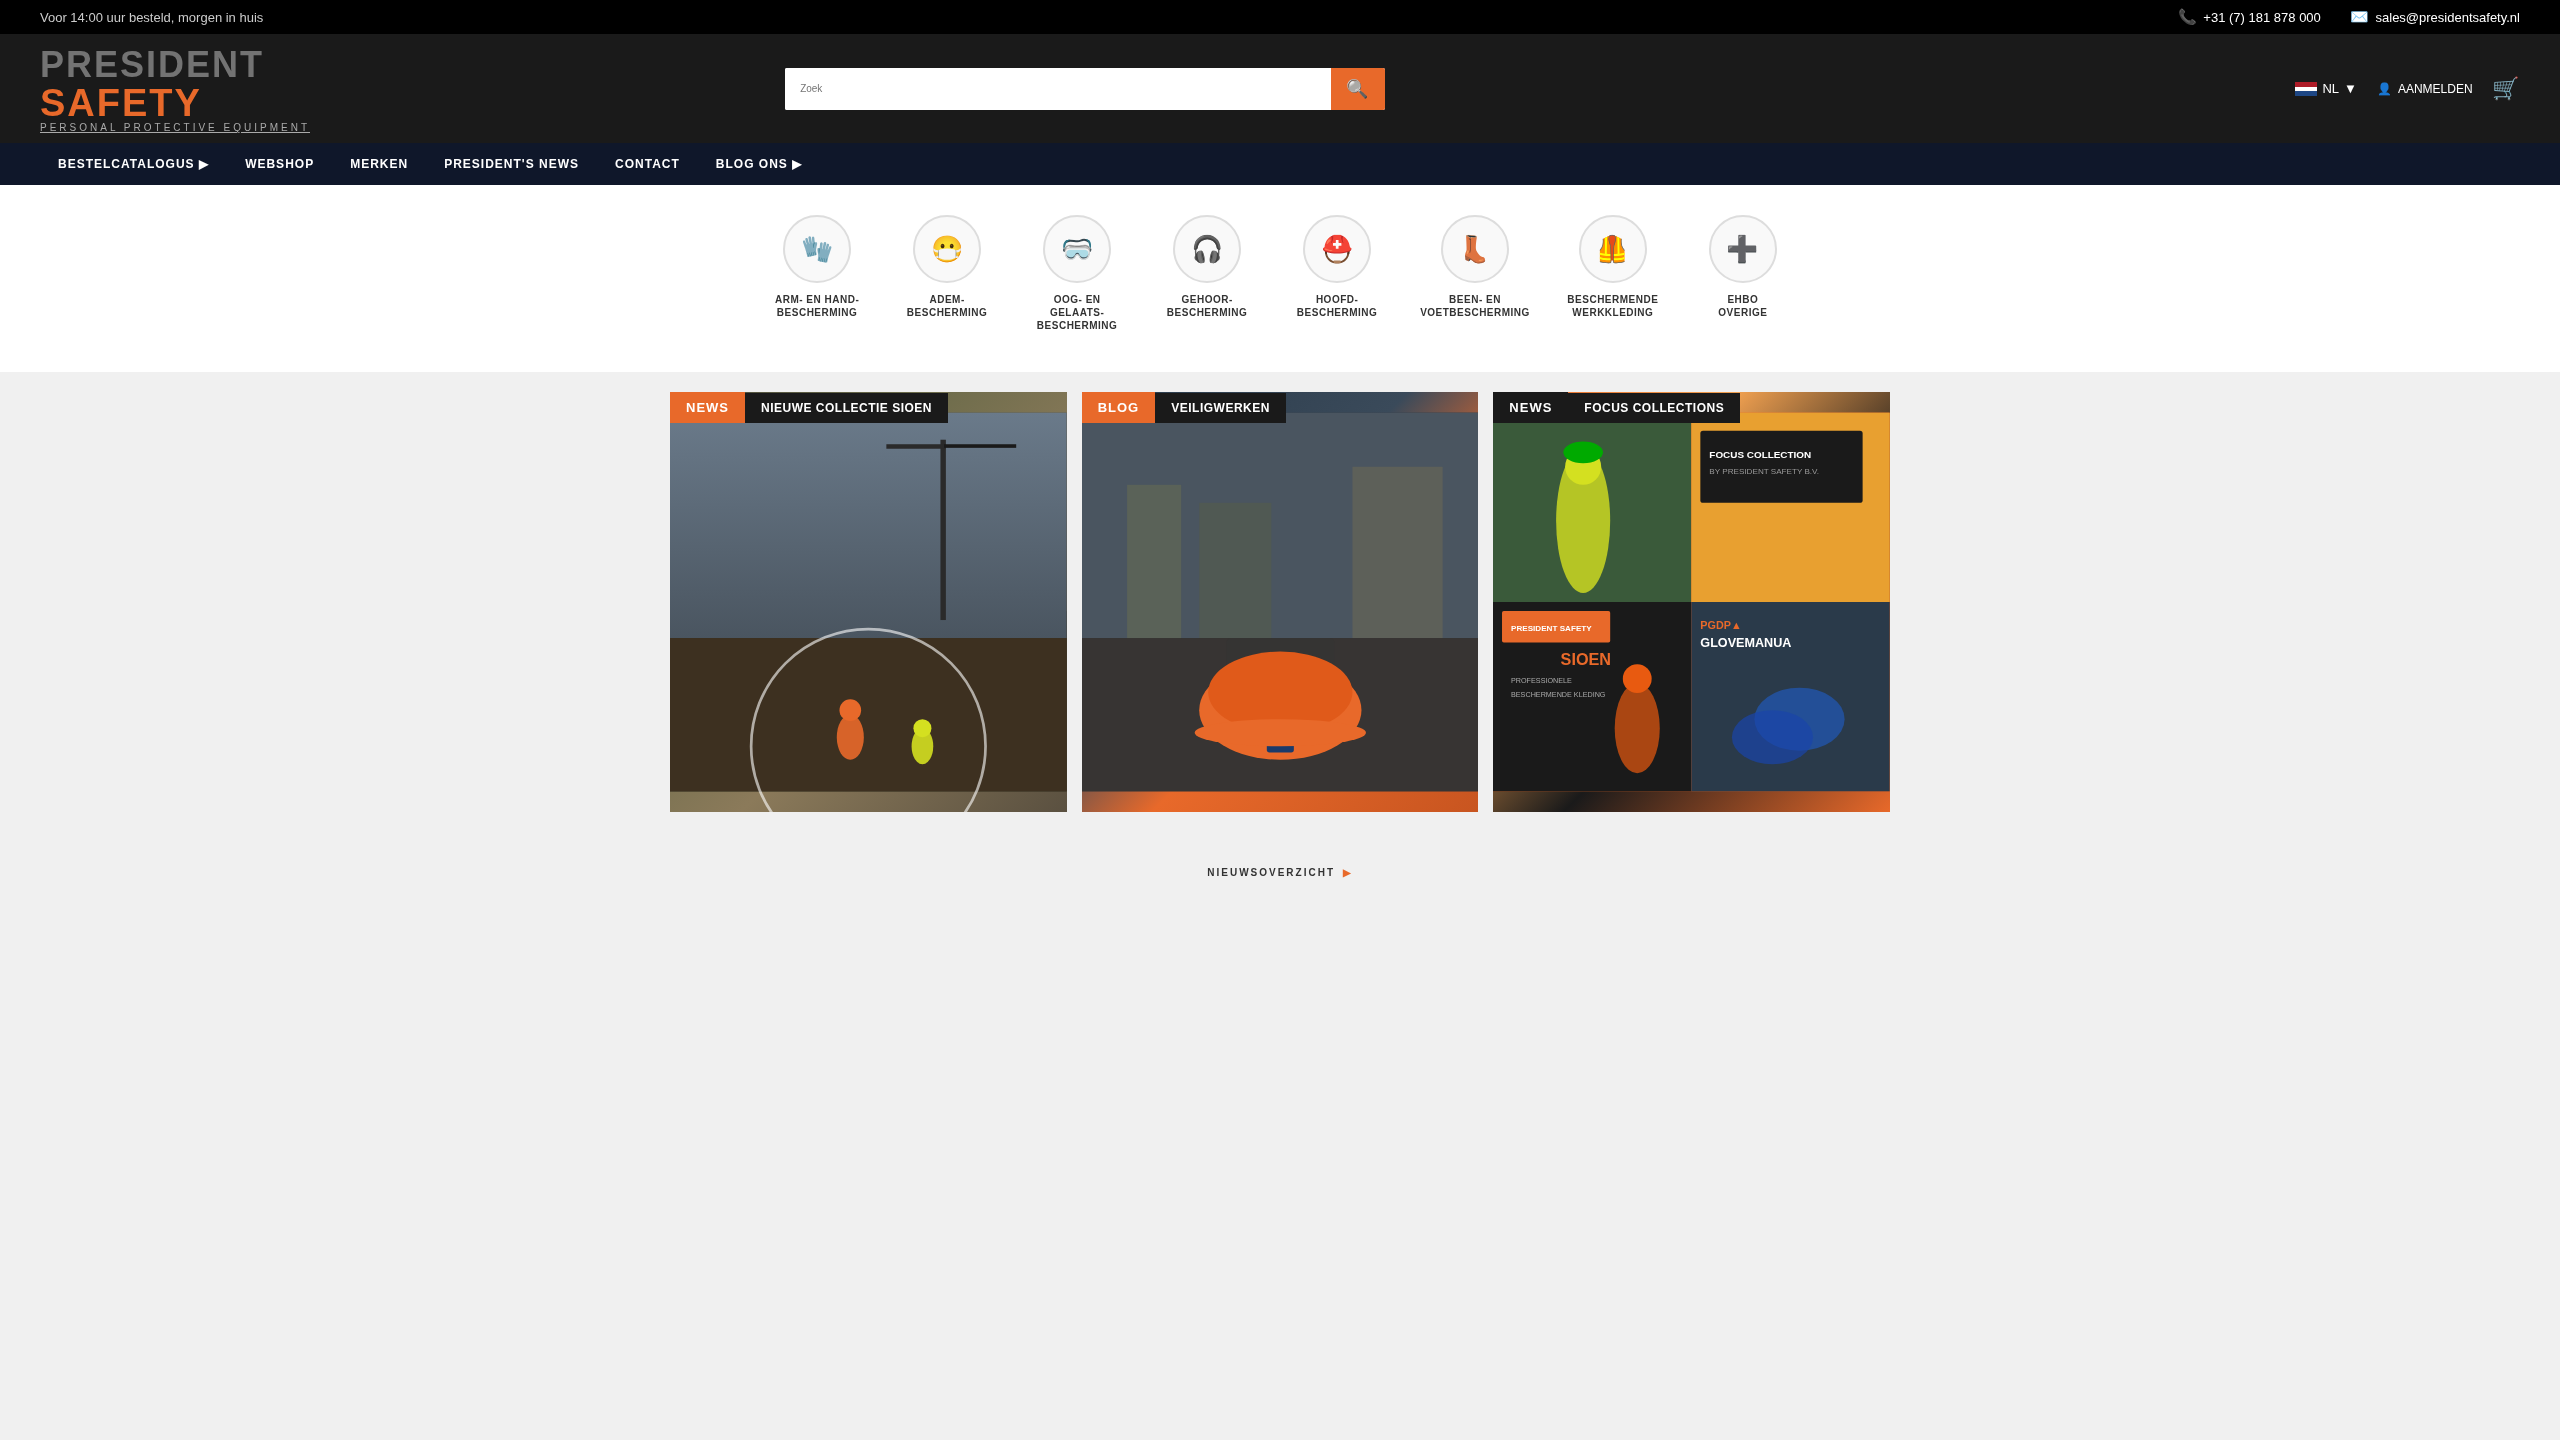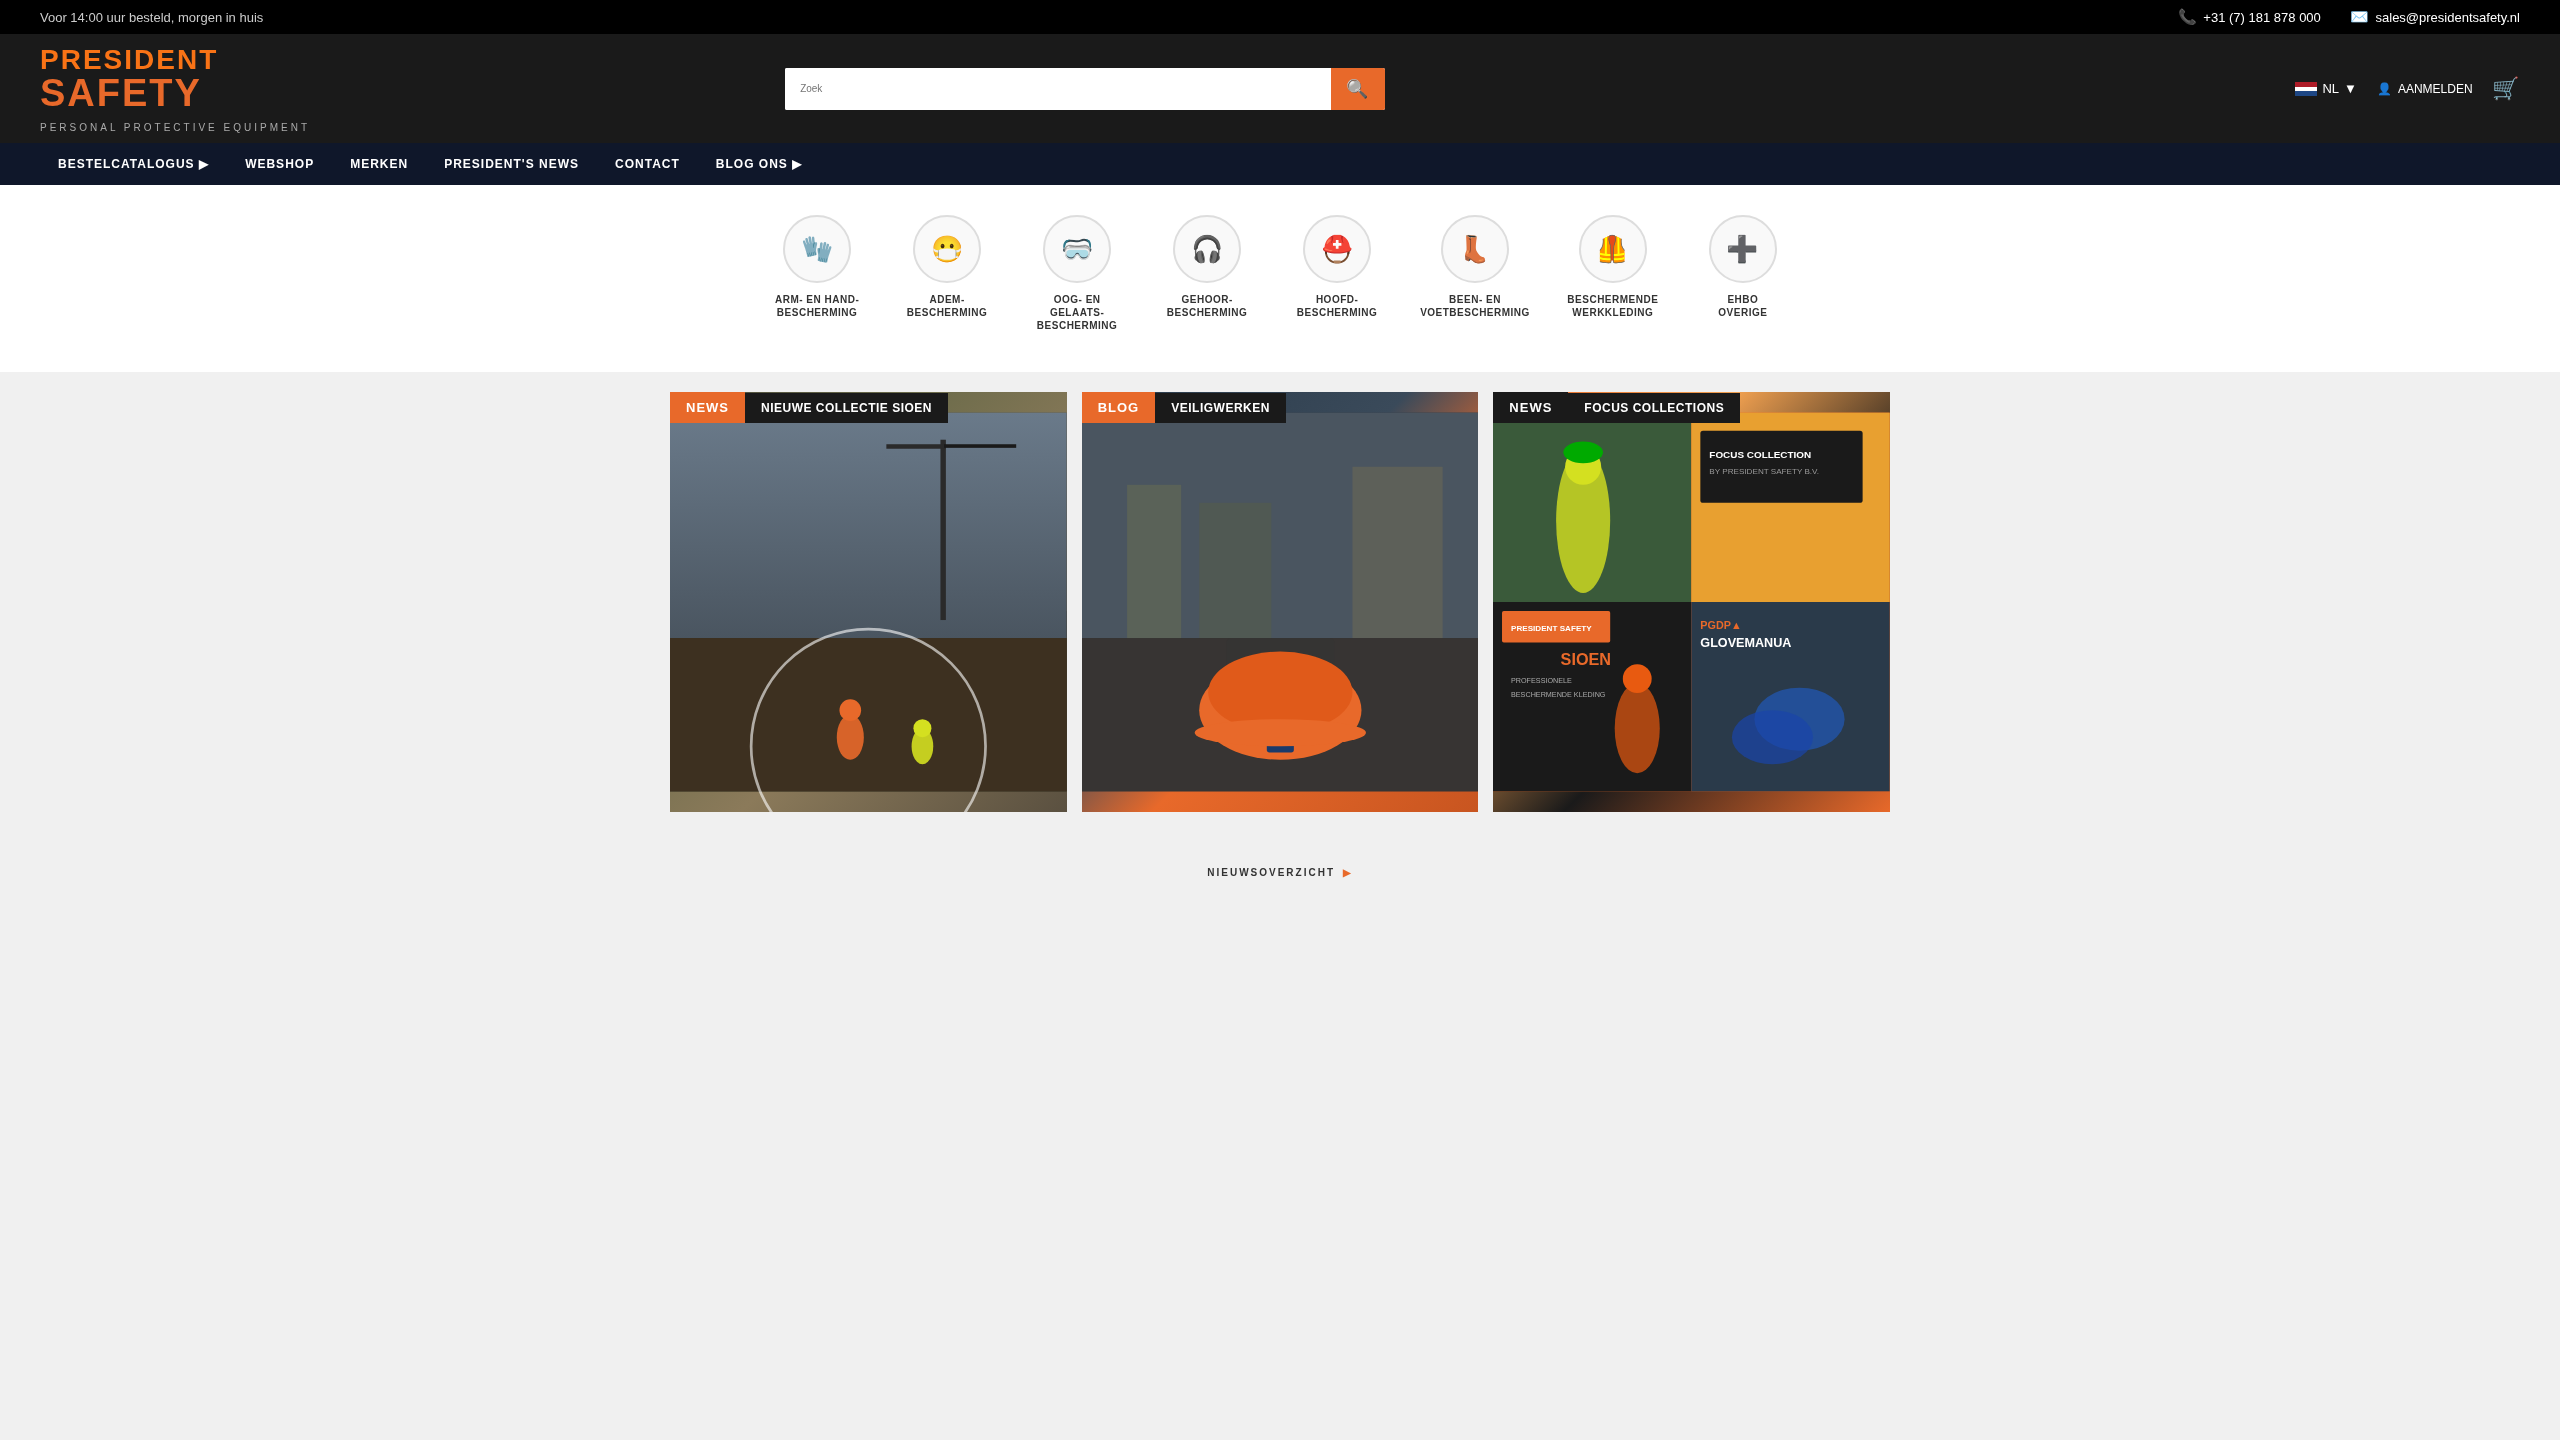--- a/index.html
+++ b/index.html
@@ -22,23 +22,23 @@
 
     
     .header {
       background: #1a1a1a;
       display: flex;
       align-items: center;
       padding: 10px 40px;
       gap: 40px;
     }
     .logo { display: flex; flex-direction: column; }
-    .logo-president { color: #f97316; font-size: 28px; font-weight: 900; letter-spacing: 2px; text-transform: uppercase; }
+    .logo-president { color: #737373; font-size: 36px; font-weight: 900; letter-spacing: 2px; text-transform: uppercase; }
     .logo-safety { color: #e8692a; font-size: 38px; font-weight: 900; letter-spacing: 2px; text-transform: uppercase; line-height: 0.9; }
-    .logo-sub { color: #aaa; font-size: 10px; letter-spacing: 3px; margin-top: 12px; }
+    .logo-sub { color: #aaa; font-size: 10px; letter-spacing: 3px; margin-top: 2px; text-decoration: underline; }
 
     .search-bar {
       flex: 1;
       display: flex;
       background: #fff;
       border-radius: 2px;
       overflow: hidden;
       max-width: 600px;
       margin: 0 auto;
     }

